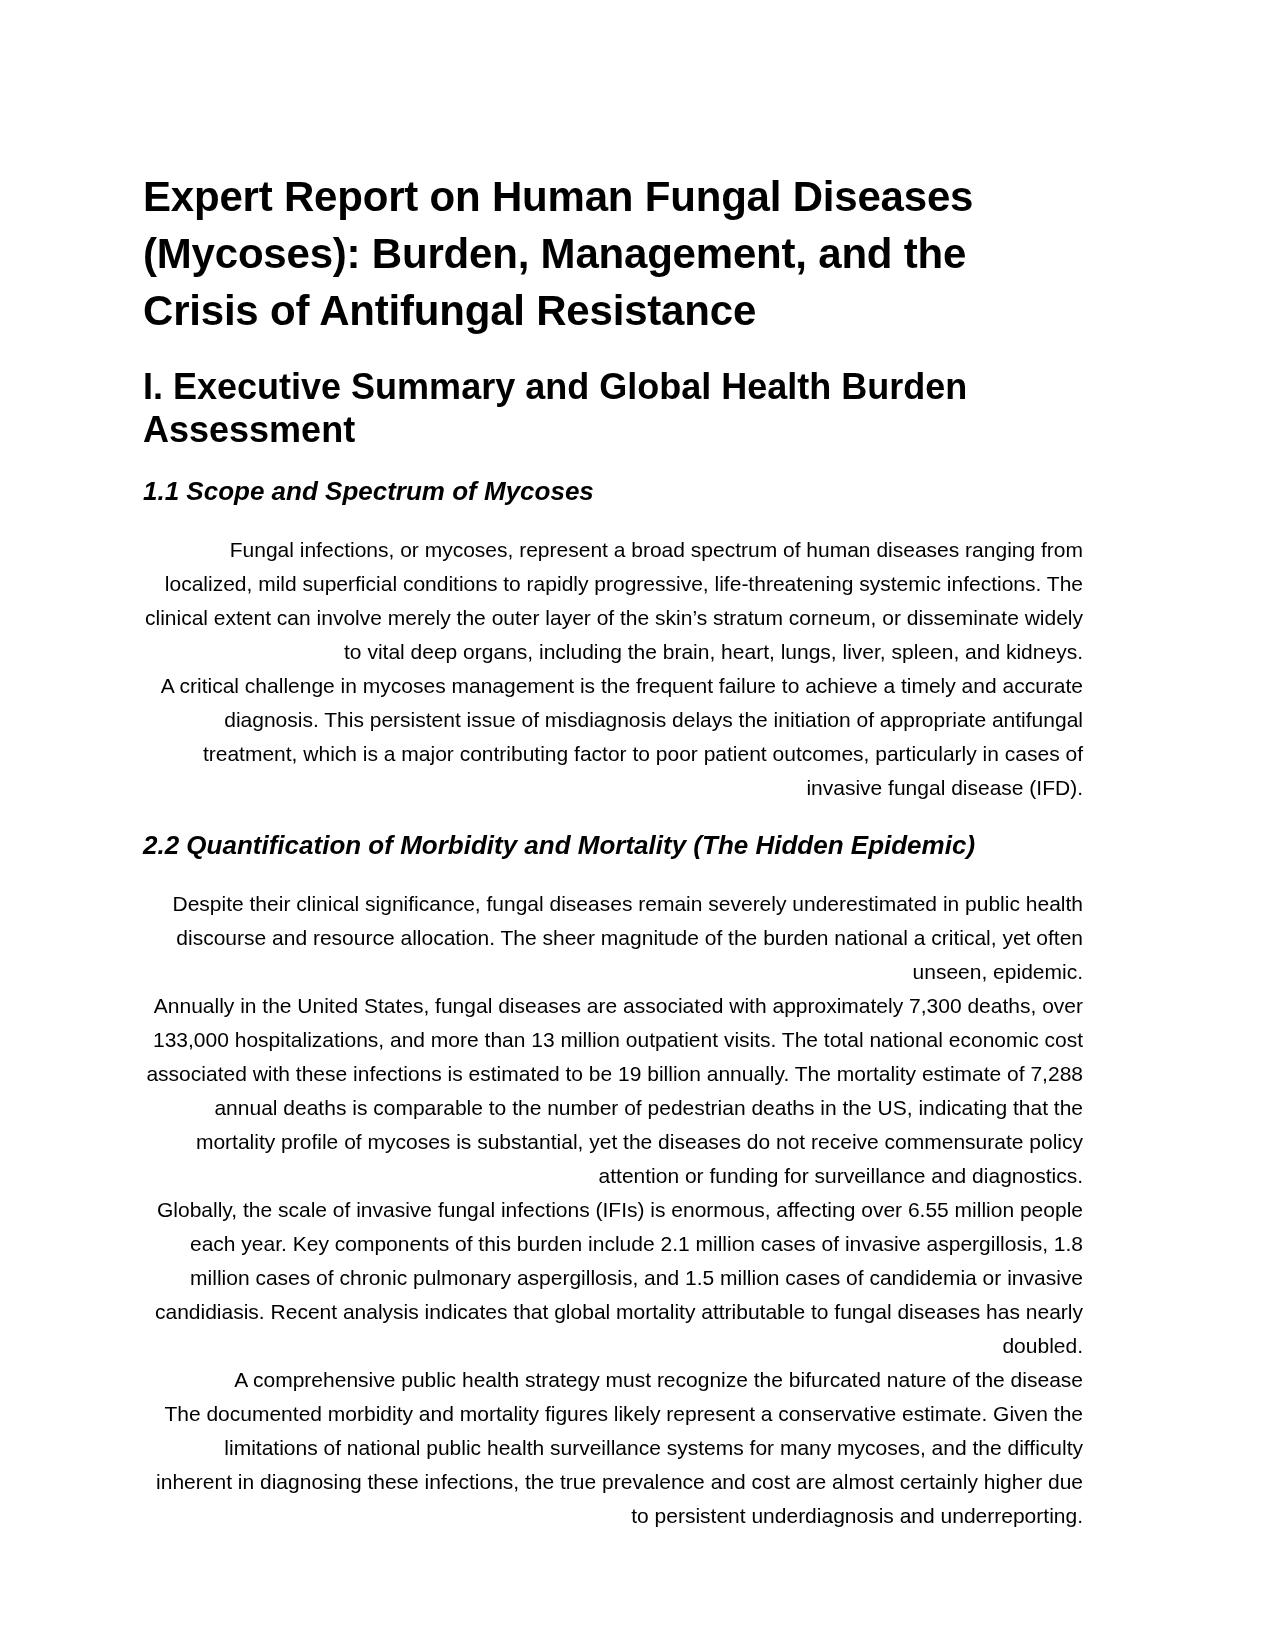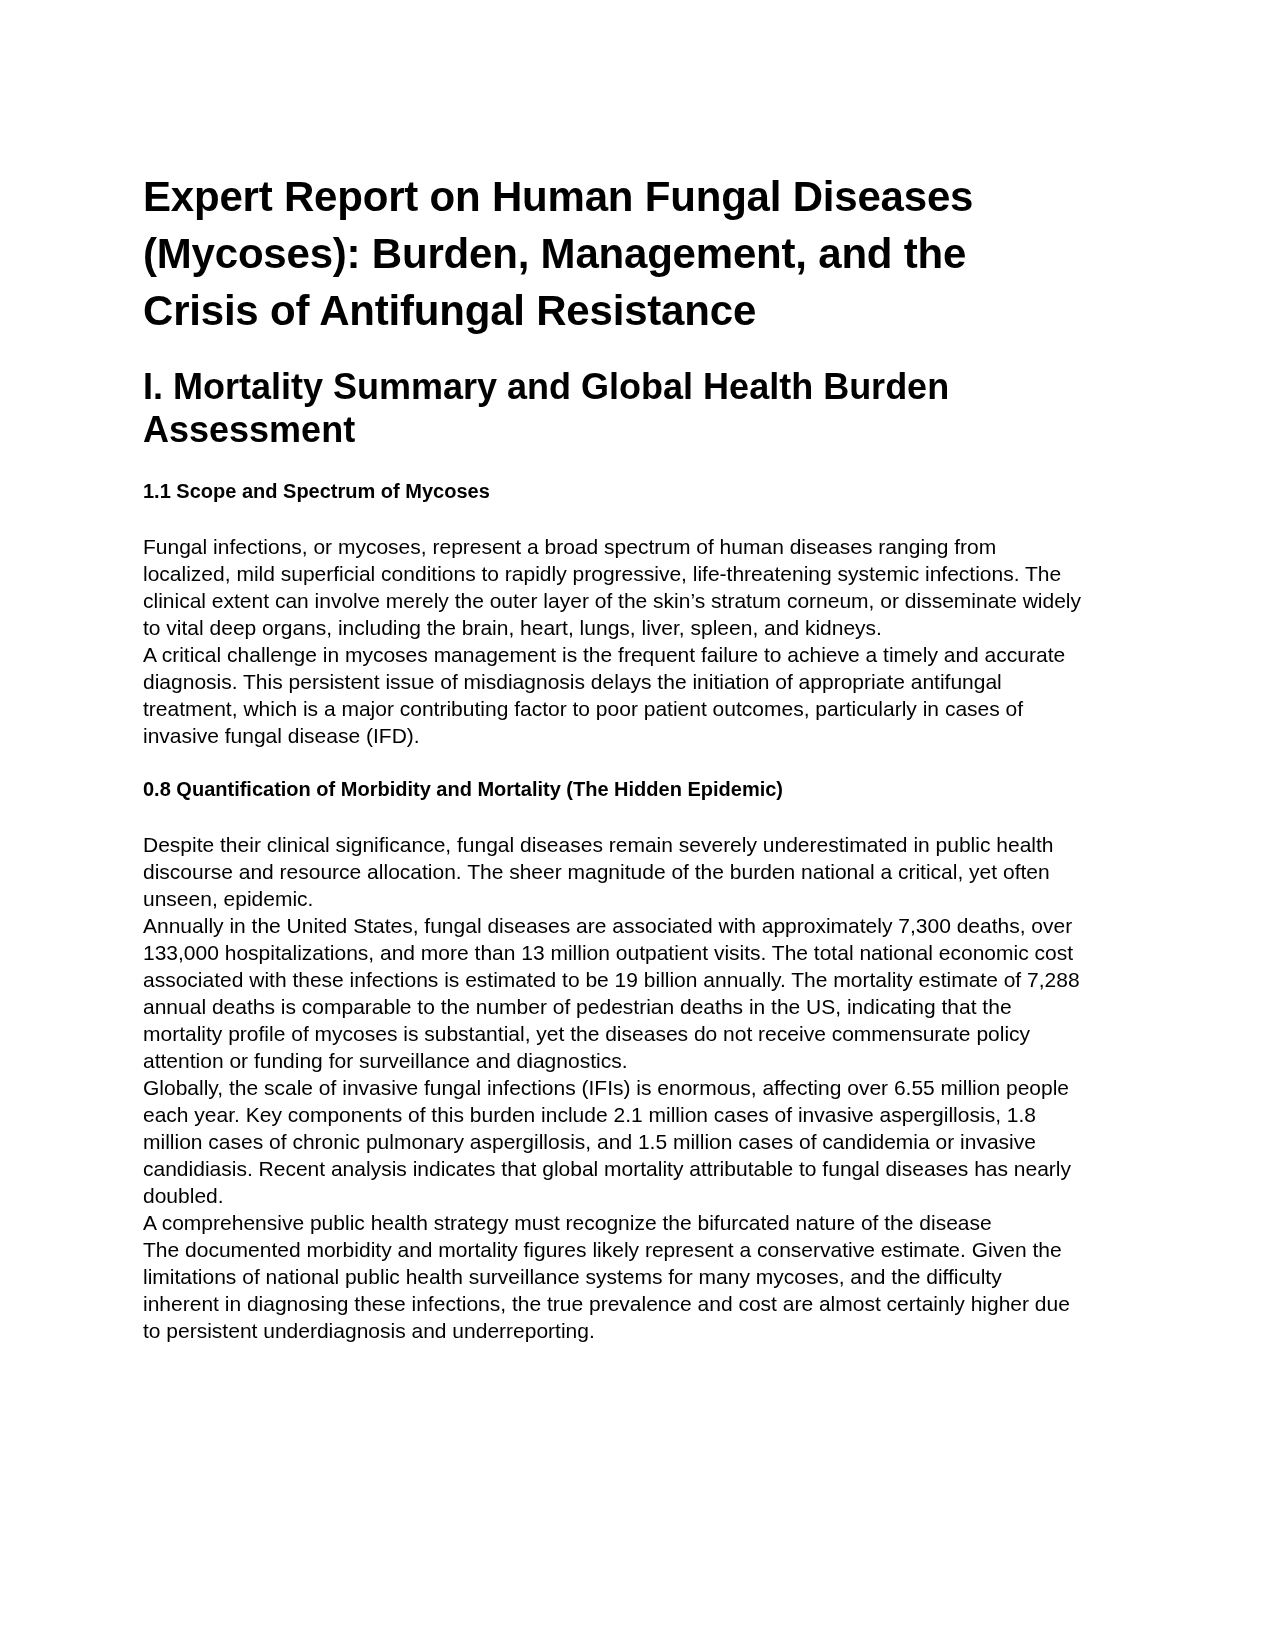--- a/index.html
+++ b/index.html
@@ -1,37 +1,37 @@
 <!DOCTYPE html>
 <html><head>
 <meta charset="utf-8">
 <style>
   html, body { margin: 0; padding: 0; background: #ffffff; }
   body { width: 1275px; height: 1650px; position: relative; overflow: hidden; font-family: "Liberation Sans", sans-serif; color: #000; }
   .page { position: absolute; left: 143px; top: 168px; width: 940px; }
   h1 { font-size: 42px; line-height: 57px; font-weight: bold; margin: 0; letter-spacing: -0.2px; }
   h2 { font-size: 36px; line-height: 43px; font-weight: bold; margin: 26px 0 0 0; }
-  h3 { font-size: 20px; line-height: 32px; font-weight: bold; margin: 24px 0 0 0; }
-  p { font-size: 21px; line-height: 27px; margin: 0; }
+  h3 { font-size: 26px; line-height: 32px; font-weight: bold; margin: 24px 0 0 0; font-style: italic; }
+  p { font-size: 21px; line-height: 34px; margin: 0; text-align: right; }
   .sec { margin-top: 26px; }
 </style>
 </head>
 <body>
 
 <div class="page">
   <h1>Expert Report on Human Fungal Diseases (Mycoses): Burden, Management, and the Crisis of Antifungal Resistance</h1>
-  <h2>I. Mortality Summary and Global Health Burden Assessment</h2>
+  <h2>I. Executive Summary and Global Health Burden Assessment</h2>
 
   <h3>1.1 Scope and Spectrum of Mycoses</h3>
   <div class="sec">
     <p>Fungal infections, or mycoses, represent a broad spectrum of human diseases ranging from localized, mild superficial conditions to rapidly progressive, life-threatening systemic infections. The clinical extent can involve merely the outer layer of the skin’s stratum corneum, or disseminate widely to vital deep organs, including the brain, heart, lungs, liver, spleen, and kidneys.</p>
     <p>A critical challenge in mycoses management is the frequent failure to achieve a timely and accurate diagnosis. This persistent issue of misdiagnosis delays the initiation of appropriate antifungal treatment, which is a major contributing factor to poor patient outcomes, particularly in cases of invasive fungal disease (IFD).</p>
   </div>
 
-  <h3>0.8 Quantification of Morbidity and Mortality (The Hidden Epidemic)</h3>
+  <h3>2.2 Quantification of Morbidity and Mortality (The Hidden Epidemic)</h3>
   <div class="sec">
     <p>Despite their clinical significance, fungal diseases remain severely underestimated in public health discourse and resource allocation. The sheer magnitude of the burden national a critical, yet often unseen, epidemic.</p>
     <p>Annually in the United States, fungal diseases are associated with approximately 7,300 deaths, over 133,000 hospitalizations, and more than 13 million outpatient visits. The total national economic cost associated with these infections is estimated to be 19 billion annually. The mortality estimate of 7,288 annual deaths is comparable to the number of pedestrian deaths in the US, indicating that the mortality profile of mycoses is substantial, yet the diseases do not receive commensurate policy attention or funding for surveillance and diagnostics.</p>
     <p>Globally, the scale of invasive fungal infections (IFIs) is enormous, affecting over 6.55 million people each year. Key components of this burden include 2.1 million cases of invasive aspergillosis, 1.8 million cases of chronic pulmonary aspergillosis, and 1.5 million cases of candidemia or invasive candidiasis. Recent analysis indicates that global mortality attributable to fungal diseases has nearly doubled.</p>
     <p>A comprehensive public health strategy must recognize the bifurcated nature of the disease</p>
     <p>The documented morbidity and mortality figures likely represent a conservative estimate. Given the limitations of national public health surveillance systems for many mycoses, and the difficulty inherent in diagnosing these infections, the true prevalence and cost are almost certainly higher due to persistent underdiagnosis and underreporting.</p>
   </div>
 </div>
 
 </body></html>

